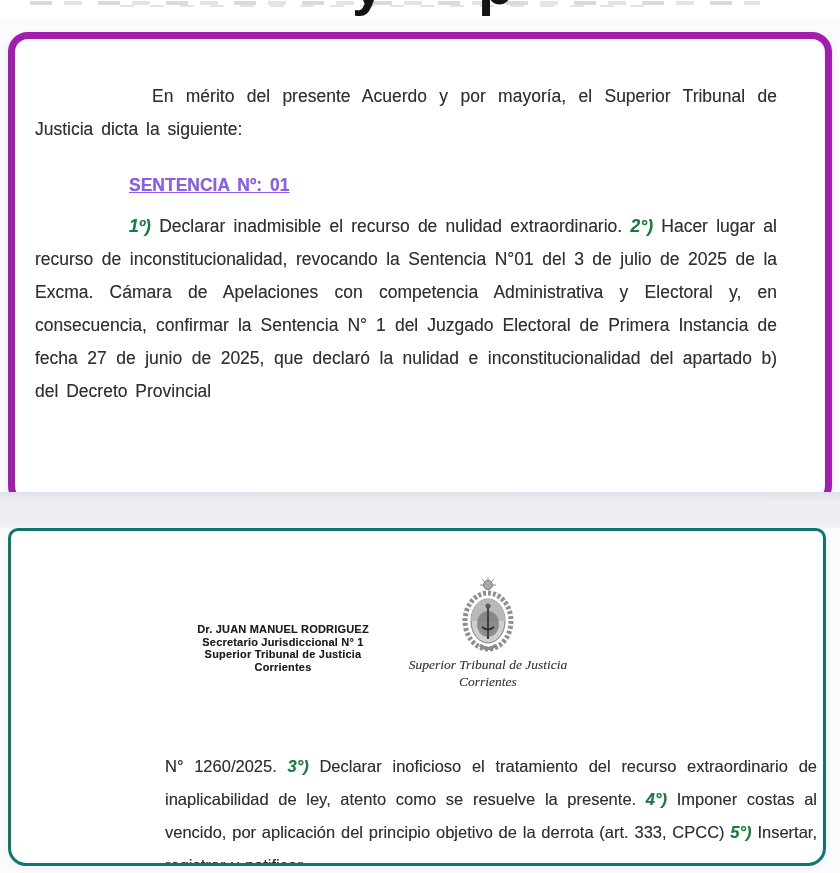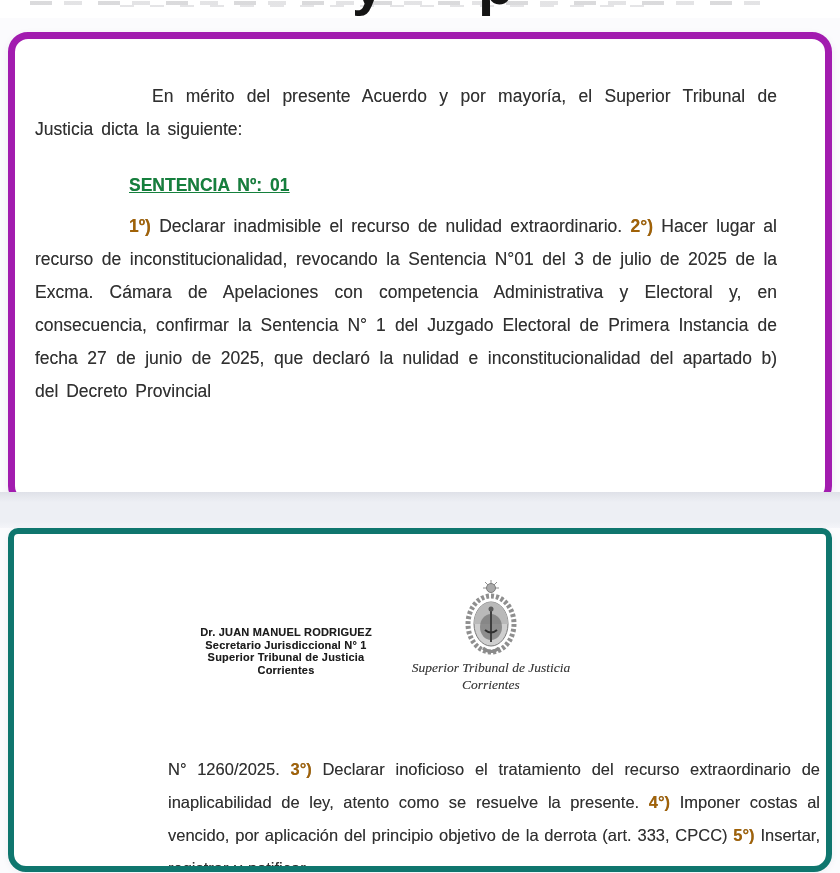--- a/index.html
+++ b/index.html
@@ -42,33 +42,33 @@
     position:absolute;left:20px;top:41px;width:742px;
     color:#303030;font-size:17.5px;line-height:33px;
     text-align:justify;word-spacing:3px;
     text-shadow:0 0 .6px rgba(40,40,40,.45);
   }
   .doc1 p{margin:0;}
   .intro{text-indent:117px;}
   .sent-heading{
     display:inline-block;margin:23px 0 0 94px;
     font-weight:700;text-decoration:underline;
-    font-size:17.5px;line-height:33px;color:#15803d;
+    font-size:17.5px;line-height:33px;color:#8b5cf6;
   }
   .body1{margin-top:8px !important;text-indent:94px;}
-  .bseg b,.body1 b{font-weight:700;color:#a16207;}
+  .bseg b,.body1 b{font-weight:700;color:#15803d;font-style:italic;}
   
   .band{
     position:absolute;left:0;top:492px;width:840px;height:36px;
     background:linear-gradient(#dfe1e8,#edeff4 28%,#edeff4 82%,#f4f5f9);
   }
   
   .card2{
     position:absolute;left:8px;top:528px;width:812px;height:332px;
-    background:#ffffff;border:6px solid #0f766e;
+    background:#ffffff;border:3px solid #0f766e;
     border-radius:10px 10px 18px 18px;
     box-shadow:0 2px 7px rgba(45,45,70,.05);
     overflow:hidden;
   }
   .sig-block{
     position:absolute;left:150px;top:92px;width:244px;
     text-align:center;font-weight:700;font-size:11px;line-height:12.5px;
     color:#1d1d1d;letter-spacing:.2px;
     text-shadow:0 0 .5px rgba(0,0,0,.4);
   }

